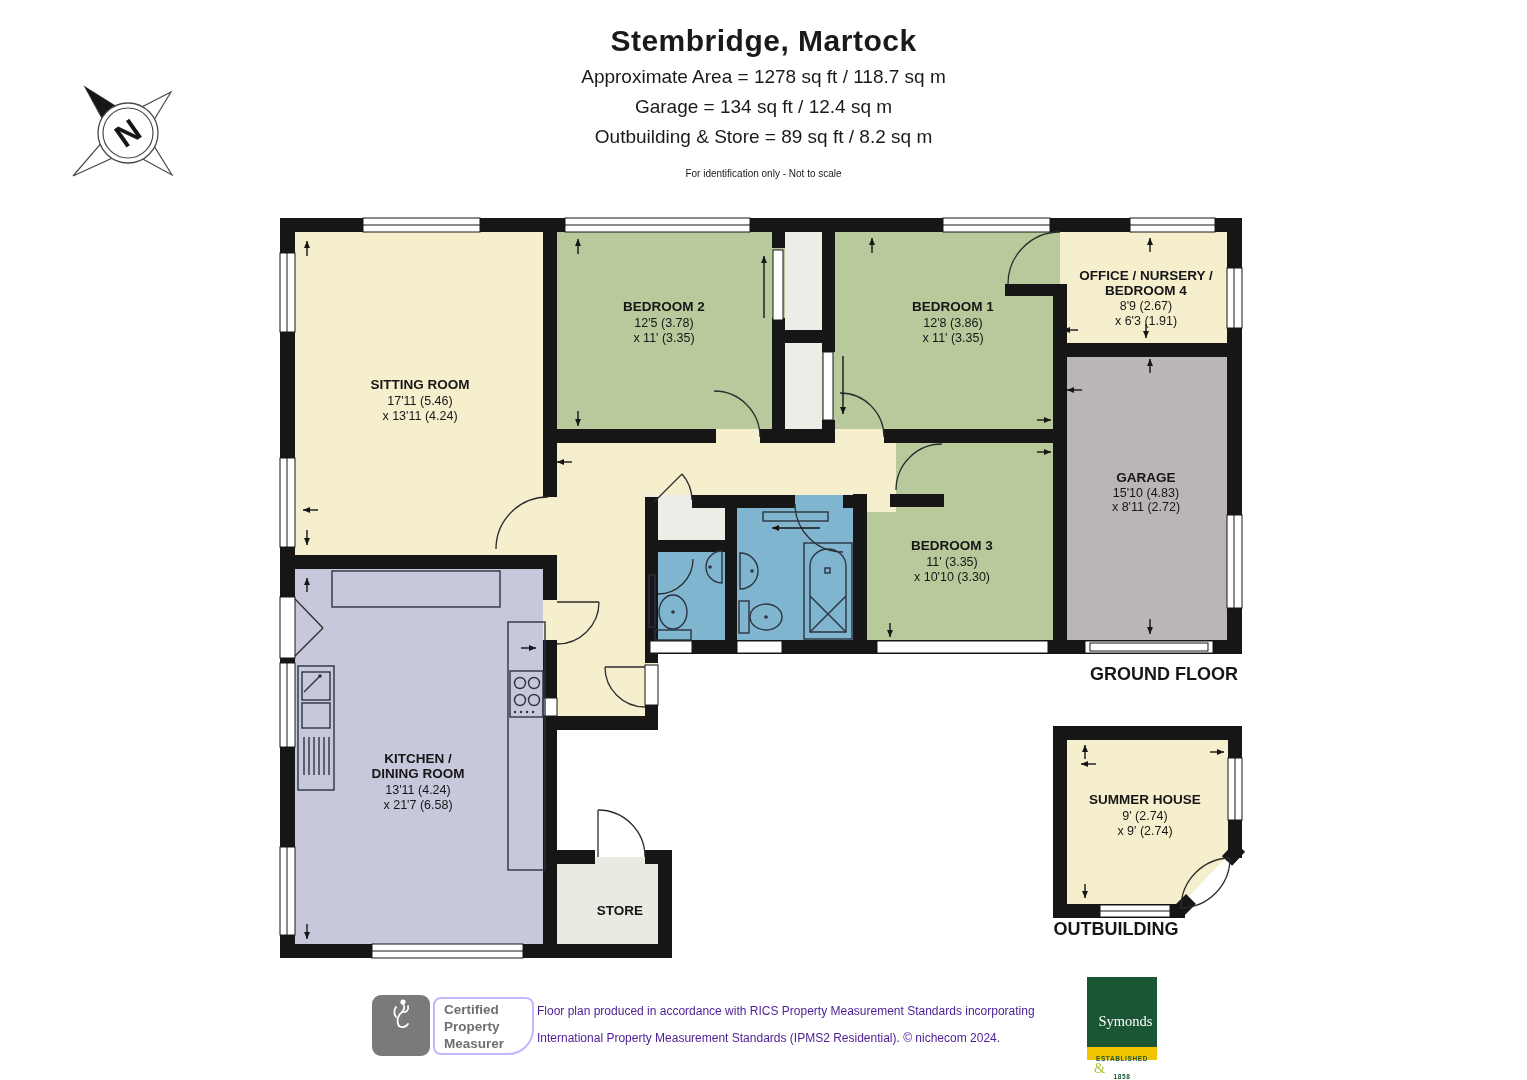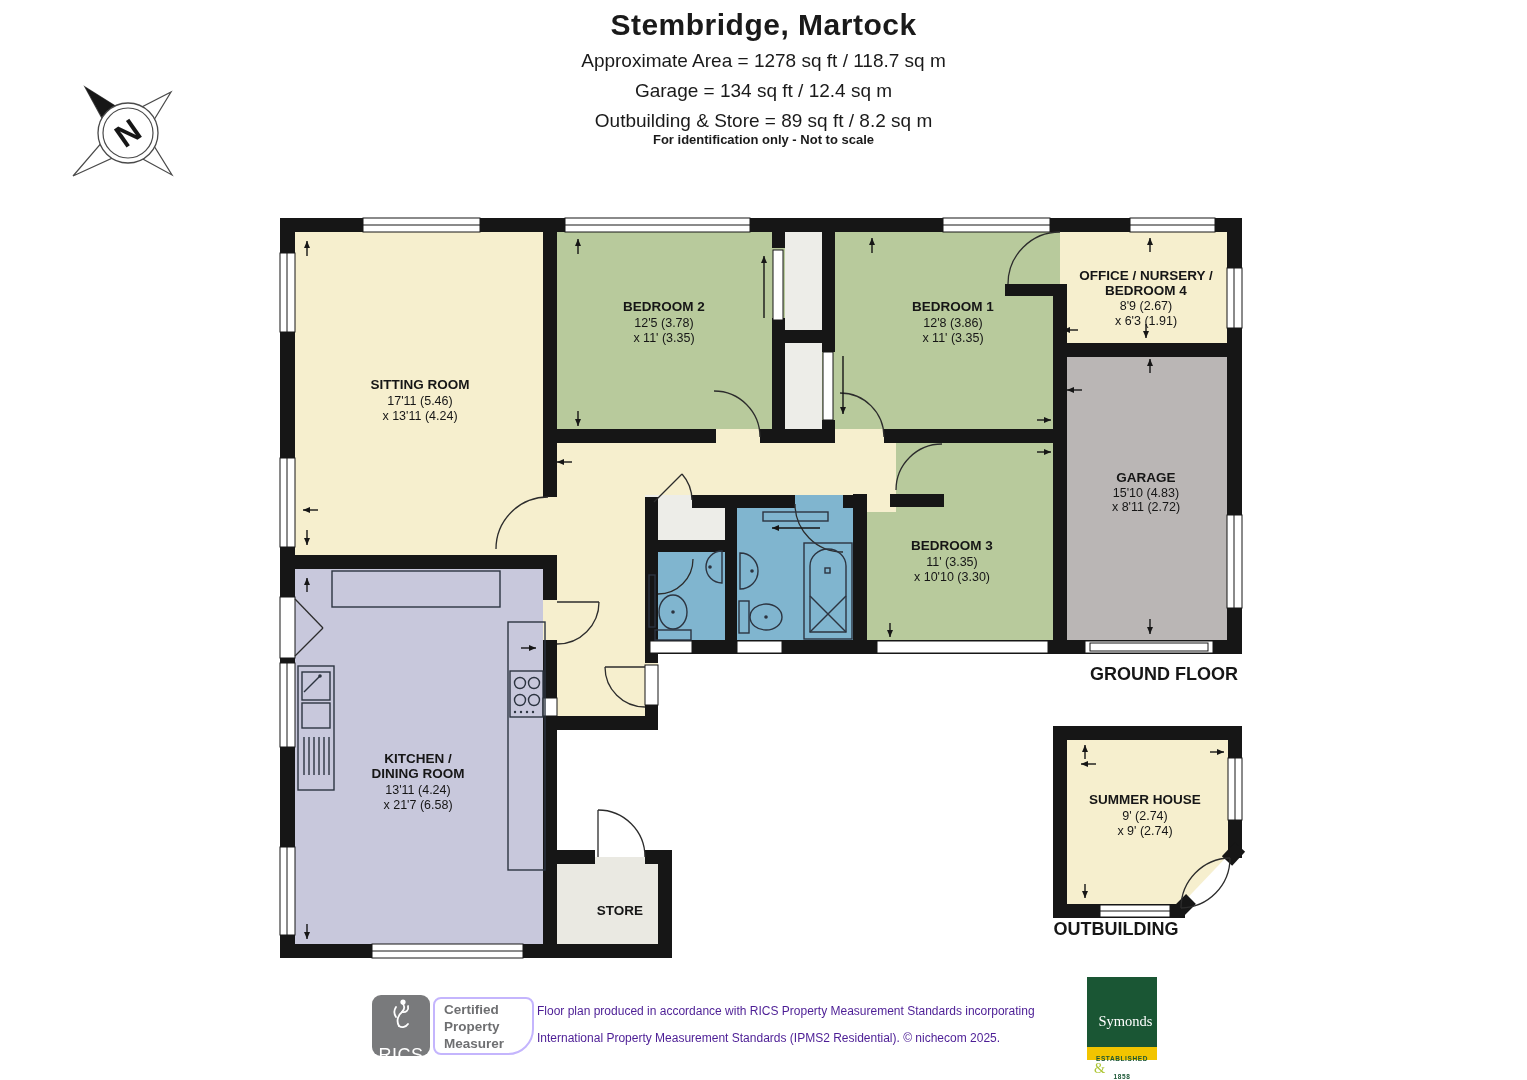--- a/index.html
+++ b/index.html
@@ -1,36 +1,36 @@
 <!DOCTYPE html>
 <html><head>
 <meta charset="utf-8">
 <style>
   html,body{margin:0;padding:0;background:#ffffff;}
   #page{position:relative;width:1527px;height:1080px;background:#ffffff;overflow:hidden;
         font-family:"Liberation Sans", sans-serif;color:#1a1a1a;}
   
   #header{position:absolute;left:0;top:0;width:100%;text-align:center;}
-  #title{font-size:30px;font-weight:bold;margin-top:8px;letter-spacing:0.5px;}
+  #title{font-size:30px;font-weight:bold;margin-top:24px;letter-spacing:0.5px;}
   .area-line{font-size:19px;margin-top:8px;}
-  #disclaimer{font-size:13px;margin-top:0;font-weight:bold;}
+  #disclaimer{font-size:10px;margin-top:20px;}
   
   #plan-svg{position:absolute;left:0;top:0;}
   .wall{fill:#161616;}
   .room-name{font:bold 13.5px "Liberation Sans",sans-serif;fill:#161616;text-anchor:middle;}
   .room-dim{font:12.5px "Liberation Sans",sans-serif;fill:#161616;text-anchor:middle;}
   .big-label{font:bold 18px "Liberation Sans",sans-serif;fill:#161616;text-anchor:middle;}
   .fix{fill:none;stroke:#2c3440;stroke-width:1.4;}
   .door{fill:none;stroke:#2c2c2c;stroke-width:1.3;}
   .win-line{stroke:#161616;stroke-width:1;}
   .dim-arrow{stroke:#161616;stroke-width:1.4;}
   
   #footer-rics{position:absolute;left:372px;top:995px;width:58px;height:61px;background:#797a7c;
                border-radius:9px;text-align:center;}
-  #footer-rics .rics-word{color:#fff;font-weight:normal;font-size:18px;margin-top:4px;letter-spacing:0.5px;}
+  #footer-rics .rics-word{color:#fff;font-weight:bold;font-size:15px;margin-top:12px;letter-spacing:0.5px;}
   #footer-badge{position:absolute;left:433px;top:997px;width:88px;height:52px;background:#fff;
                 border:2px solid #c4b5fd;border-radius:8px 8px 26px 8px;padding:2px 0 0 9px;}
   #footer-badge div{font-weight:bold;font-size:13.5px;line-height:17px;color:#6e6f71;}
   #footer-text{position:absolute;left:537px;top:998px;width:560px;color:#4c1d95;font-size:12px;line-height:27px;}
   #footer-agent{position:absolute;left:1087px;top:977px;width:70px;}
   #agent-green{background:#1a5634;height:70px;padding-top:0px;text-align:center;}
   #agent-green .l1{color:#fff;font-family:"Liberation Serif",serif;font-size:14.5px;padding:36px 0 0 7px;}
   #agent-green .l2{color:#fff;font-family:"Liberation Serif",serif;font-size:14.5px;padding:1px 0 0 7px;margin-top:29px;}
   #agent-amp{color:#aec636;}
   #agent-yellow{background:#f2c400;height:13px;text-align:center;}
@@ -402,21 +402,21 @@
   </div>
 
   <div id="footer-badge">
     <div>Certified</div>
     <div>Property</div>
     <div>Measurer</div>
   </div>
 
   <div id="footer-text">
     <div>Floor plan produced in accordance with RICS Property Measurement Standards incorporating</div>
-    <div>International Property Measurement Standards (IPMS2 Residential).   © nichecom 2025.</div>
+    <div>International Property Measurement Standards (IPMS2 Residential).   © nichecom 2024.</div>
   </div>
 
   <div id="footer-agent">
     <div id="agent-green">
       <div class="l1">Symonds</div>
       <div class="l2"><span id="agent-amp">&amp;</span><span>Sampson</span></div>
     </div>
     <div id="agent-yellow">
       <span>ESTABLISHED 1858</span>
     </div>

